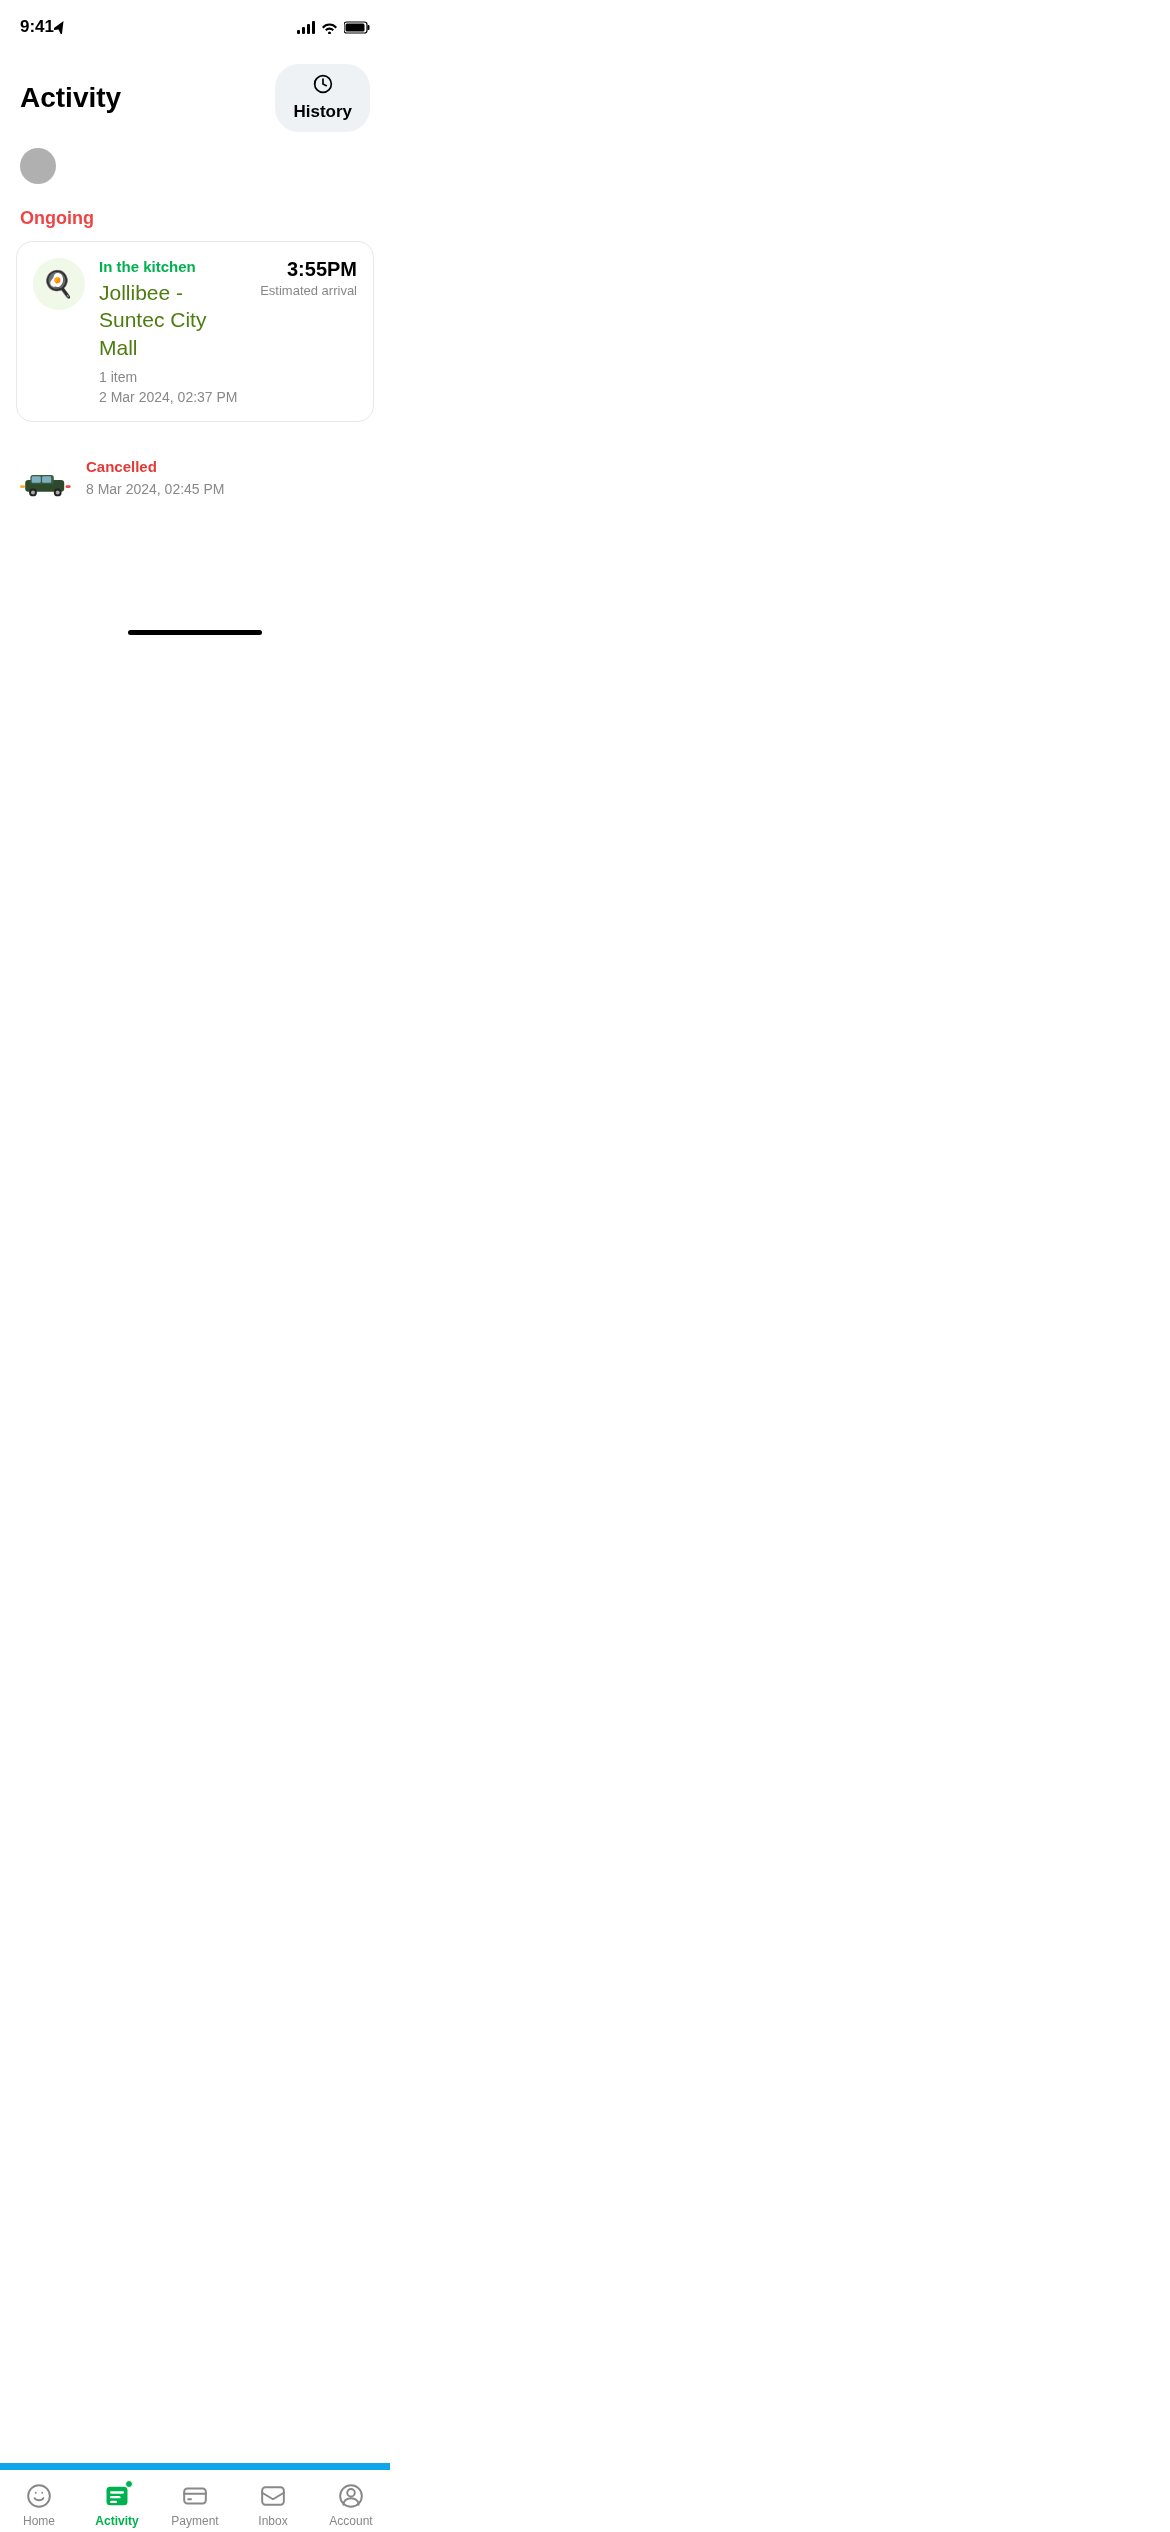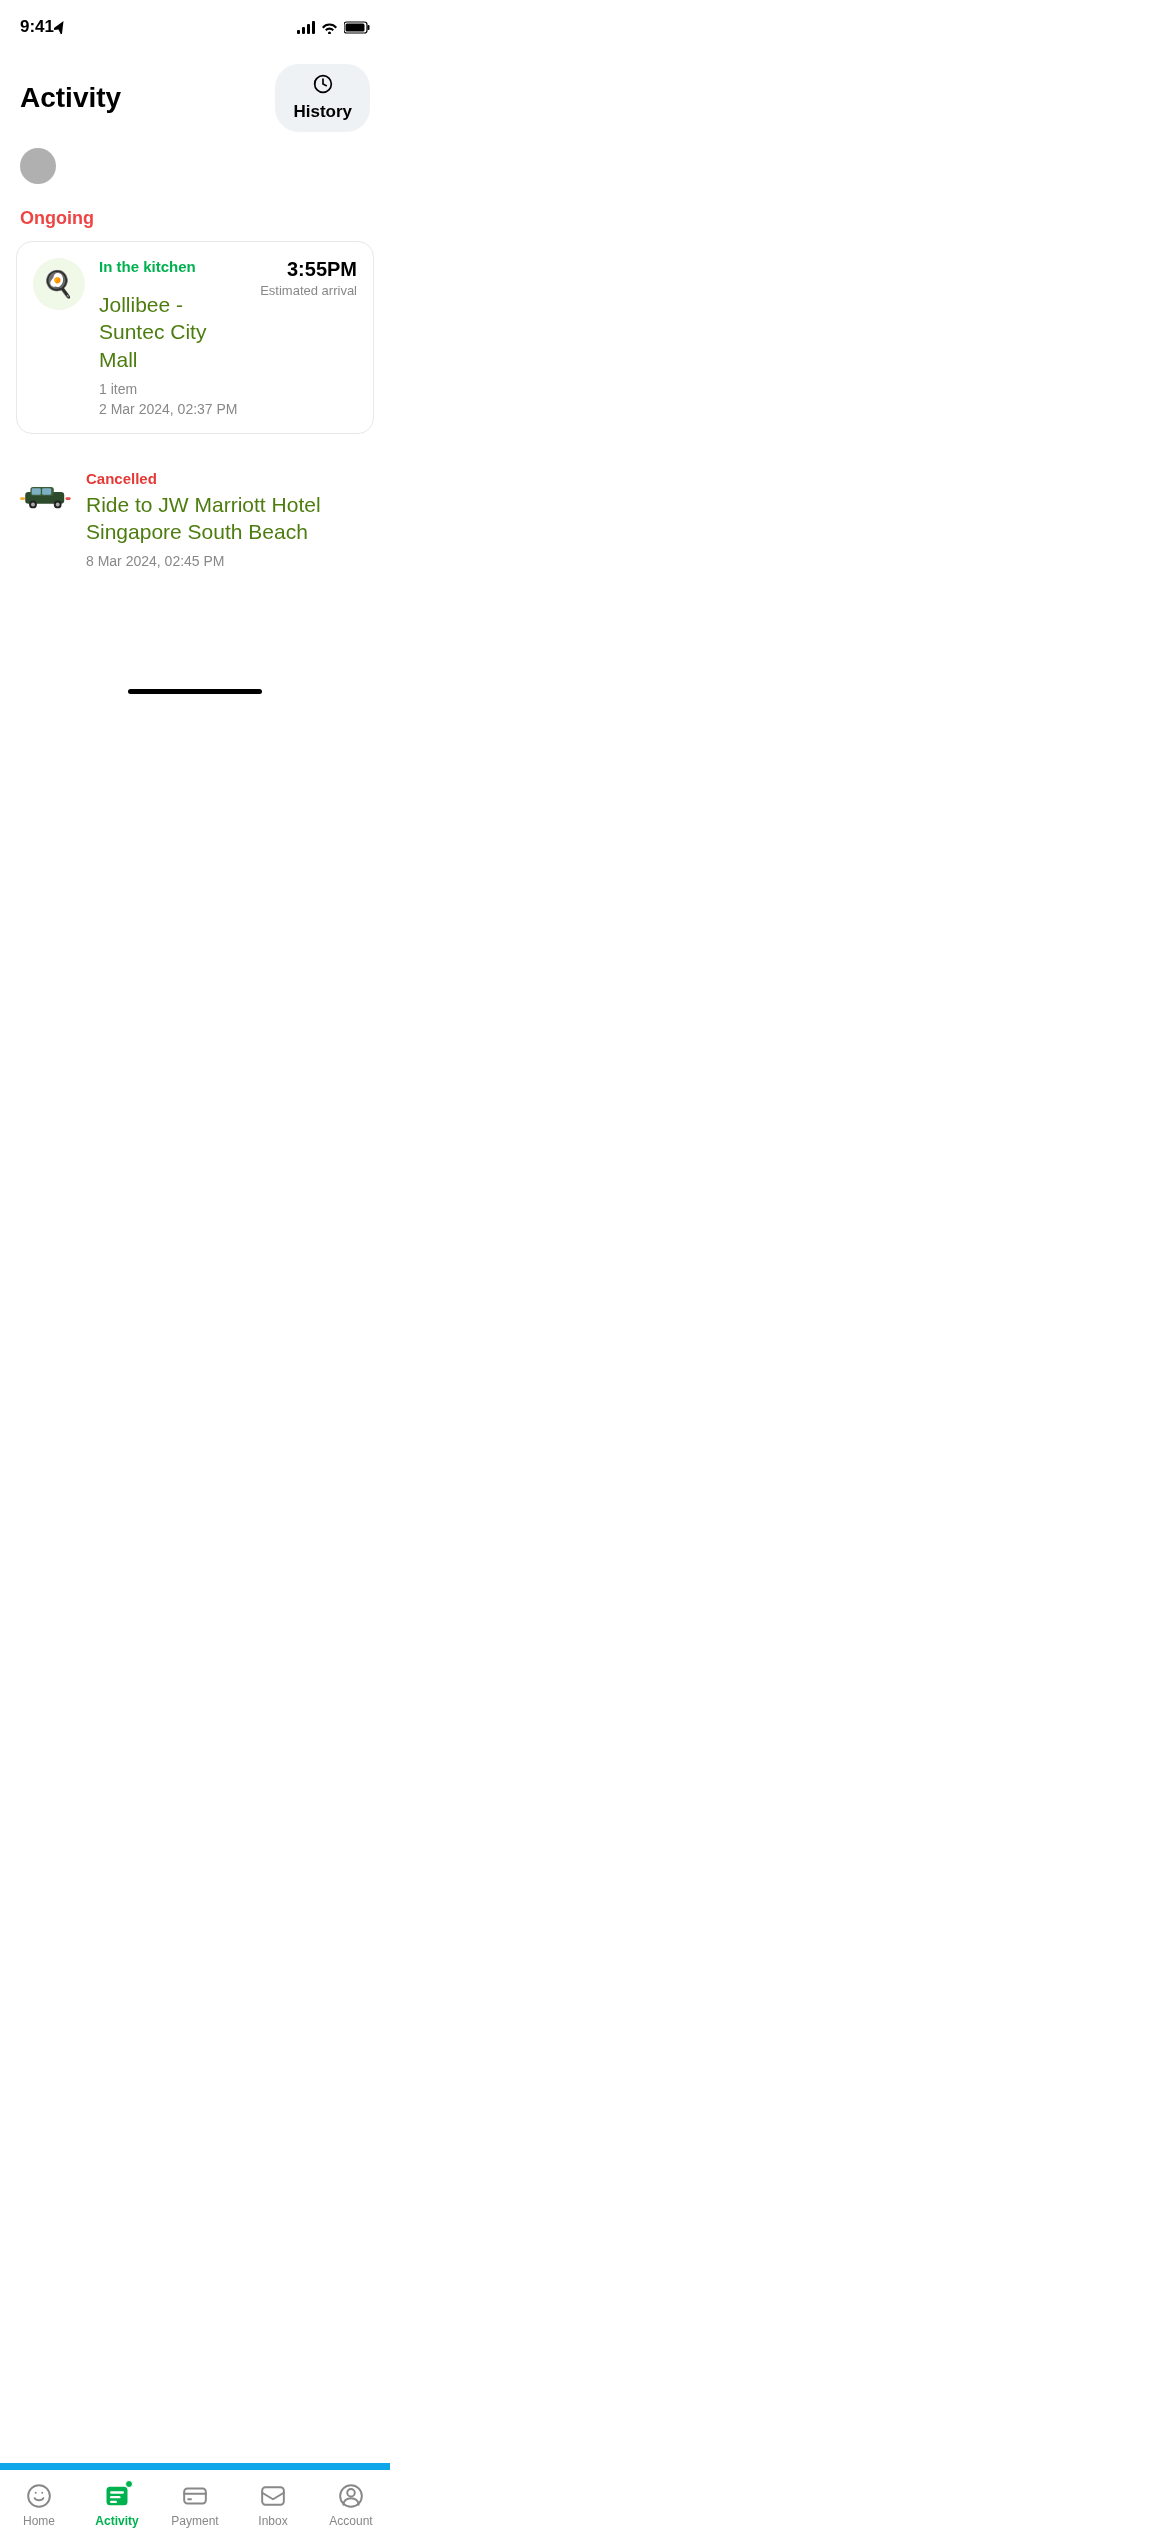--- a/index.html
+++ b/index.html
@@ -115,21 +115,21 @@
     .food-emoji {
       font-size: 26px;
     }
     .card-content {
       flex: 1;
     }
     .card-status-green {
       font-size: 15px;
       font-weight: 600;
       color: #00b14f;
-      margin-bottom: 16px;
+      margin-bottom: 4px;
     }
     .card-status-red {
       font-size: 15px;
       font-weight: 600;
       color: #e53935;
       margin-bottom: 4px;
     }
     .card-title {
       font-size: 21px;
       font-weight: 500;
@@ -331,21 +331,20 @@
           <circle cx="20" cy="33" r="6" fill="#222"></circle>
           <circle cx="20" cy="33" r="3" fill="#aaa"></circle>
           <circle cx="58" cy="33" r="6" fill="#222"></circle>
           <circle cx="58" cy="33" r="3" fill="#aaa"></circle>
           <rect x="0" y="22" width="8" height="4" rx="2" fill="#f5a623" opacity="0.9"></rect>
           <rect x="70" y="22" width="8" height="4" rx="2" fill="#e53935" opacity="0.9"></rect>
         </svg>
       </div>
       <div class="card-content">
         <div class="card-status-red">Cancelled</div>
-        <div class="card-title">Ride to JW Marriott Hotel Singapore South Beach</div>
         <div class="card-meta" style="margin-top:6px">8 Mar 2024, 02:45 PM</div>
       </div>
     </div>
   </div>
 
 </div>
 
 <div class="bottom-nav">
 
   <div class="nav-item">

